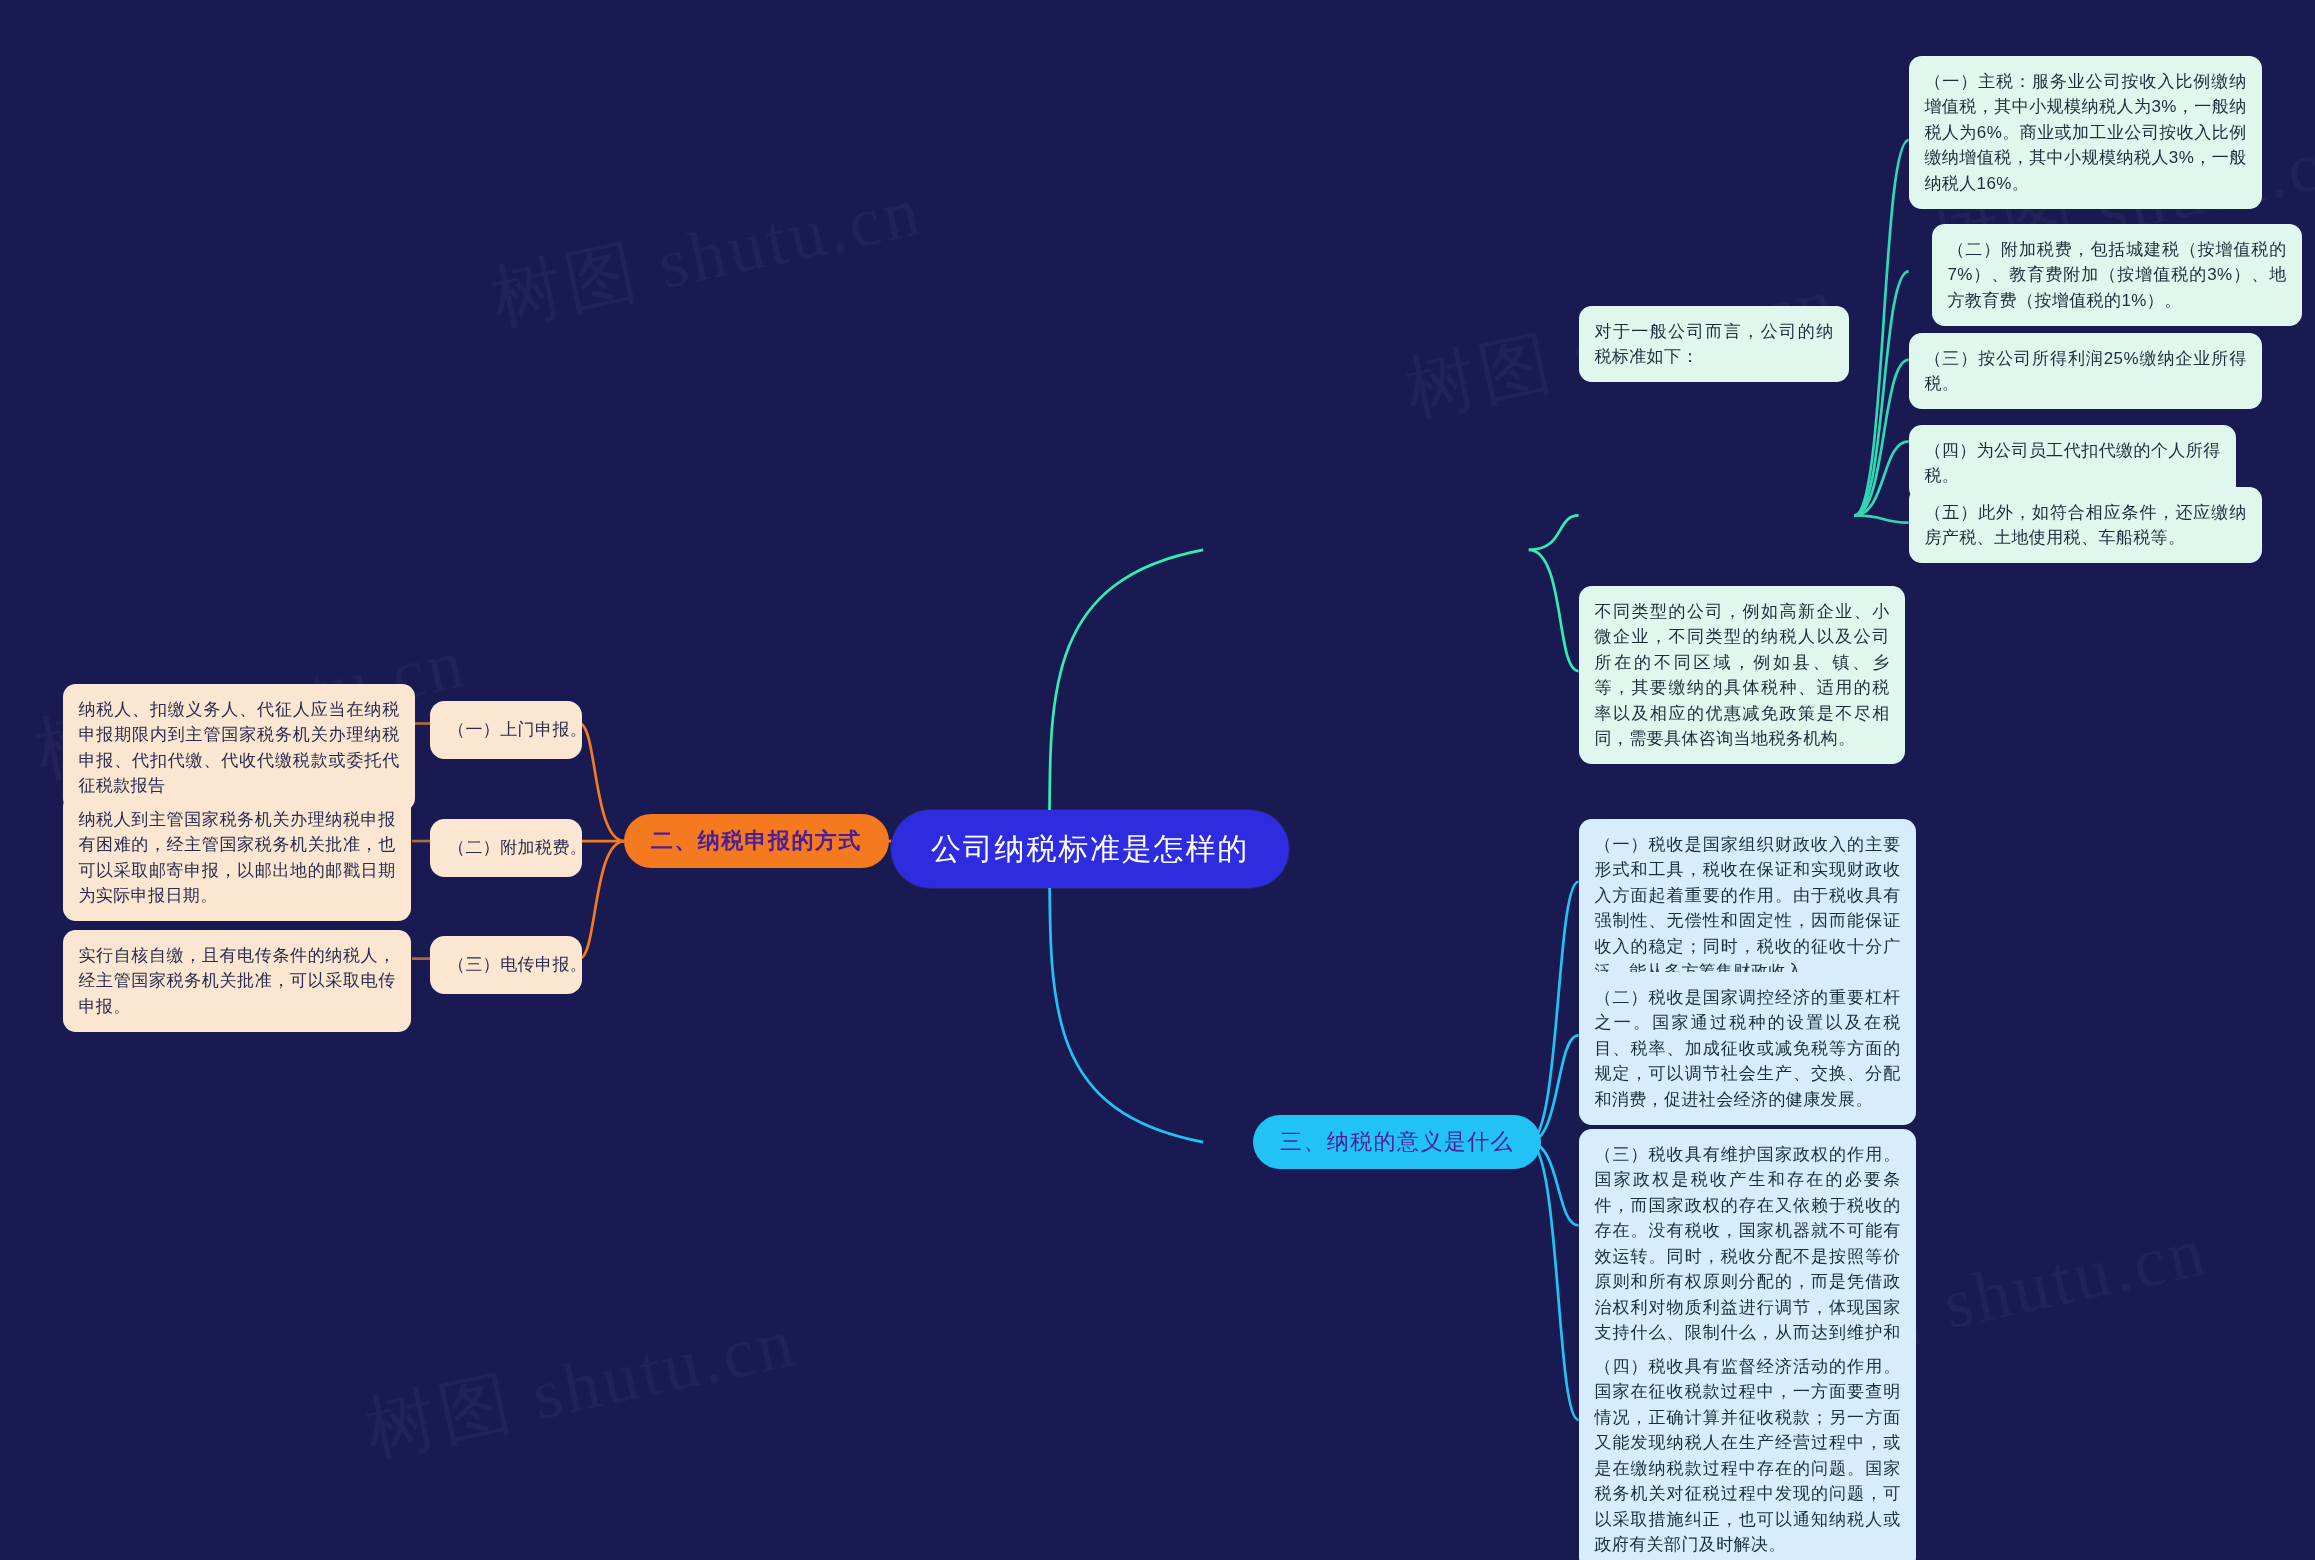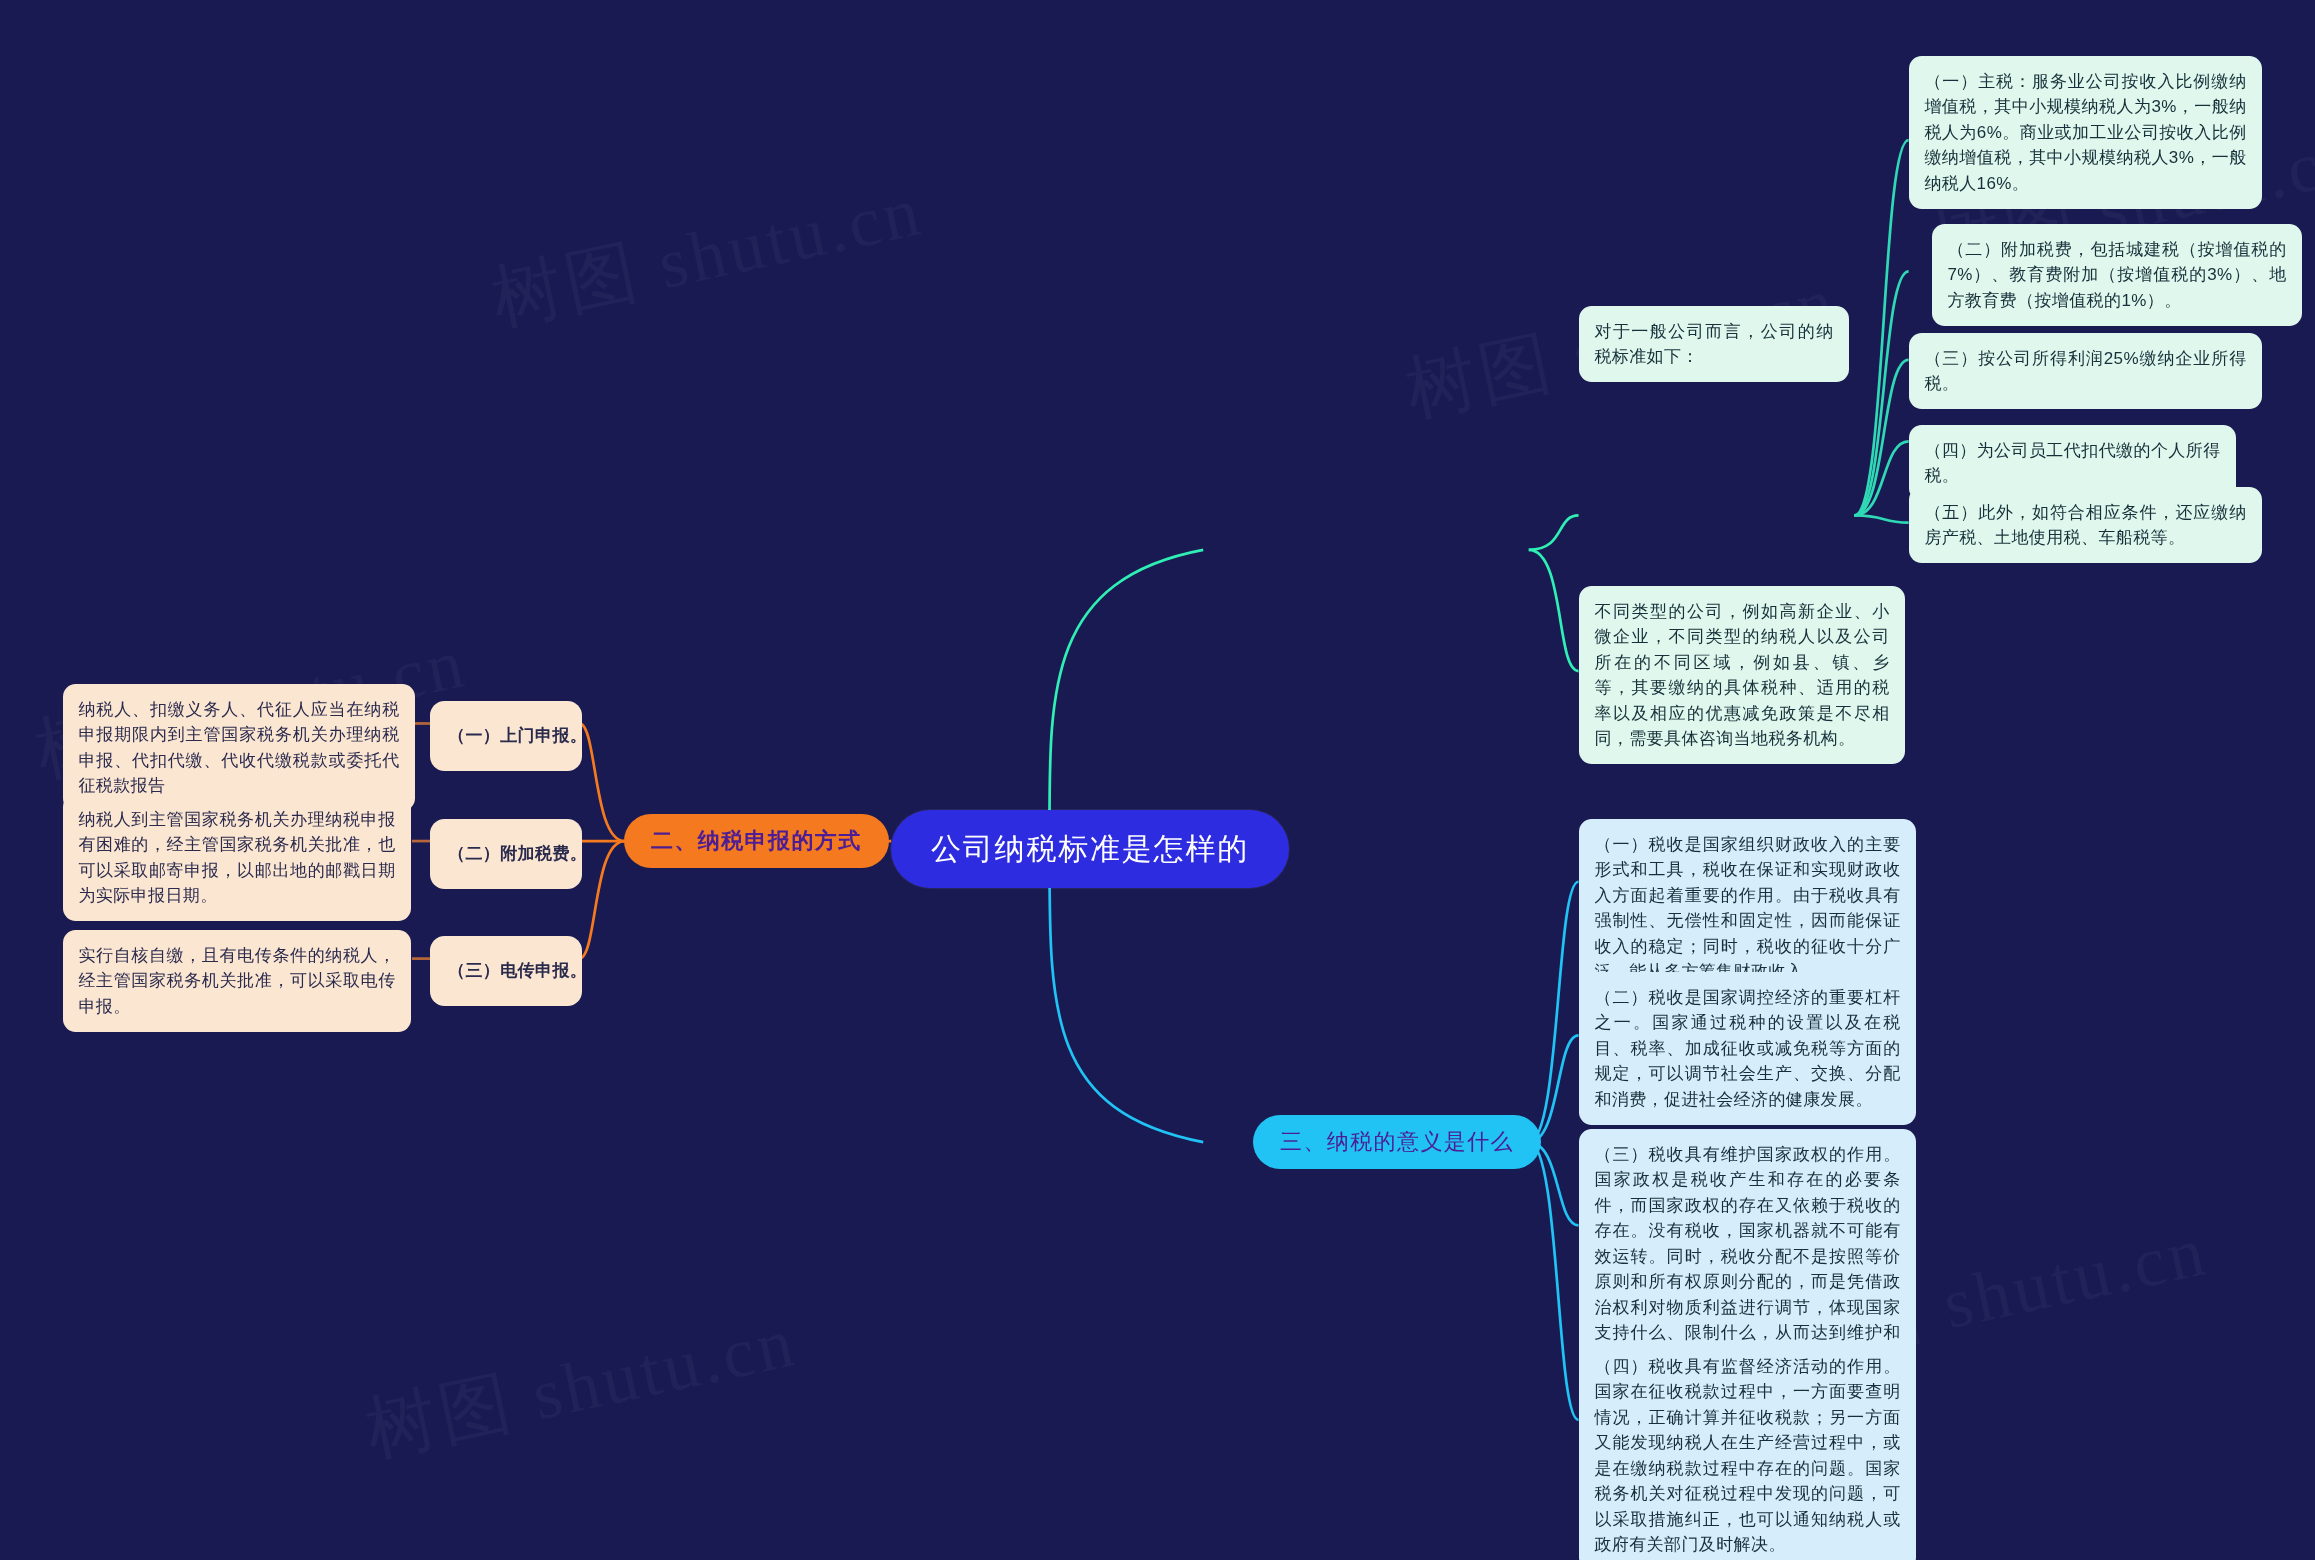--- a/index.html
+++ b/index.html
@@ -36,21 +36,21 @@
 
   
   .card{
     border-radius:12.7px;padding:12.7px 15.4px;
     font-size:17px;line-height:1.5;letter-spacing:0.4px;
     text-align:justify;
   }
   .card.mint{background:#dff7ec;color:#16303a;}
   .card.ice{background:#d6eefb;color:#16303a;}
   .card.cream{background:#fbe6d2;color:#2a2a4d;}
-  .card.pill{border-radius:14.5px;padding:22px 18px;white-space:nowrap;text-align:center;font-weight:bold;}
+  .card.pill{border-radius:14.5px;padding:16px 18px;white-space:nowrap;text-align:center;}
 </style>
 </head>
 <body>
 
 <div id="canvas">
 
   <div class="wm" style="left:32px;top:660px;transform:rotate(-12deg);">树图 shutu.cn</div>
   <div class="wm" style="left:488px;top:208px;transform:rotate(-12deg);">树图 shutu.cn</div>
   <div class="wm" style="left:362px;top:1339px;transform:rotate(-12deg);">树图 shutu.cn</div>
   <div class="wm" style="left:1402px;top:299px;transform:rotate(-12deg);">树图 shutu.cn</div>

